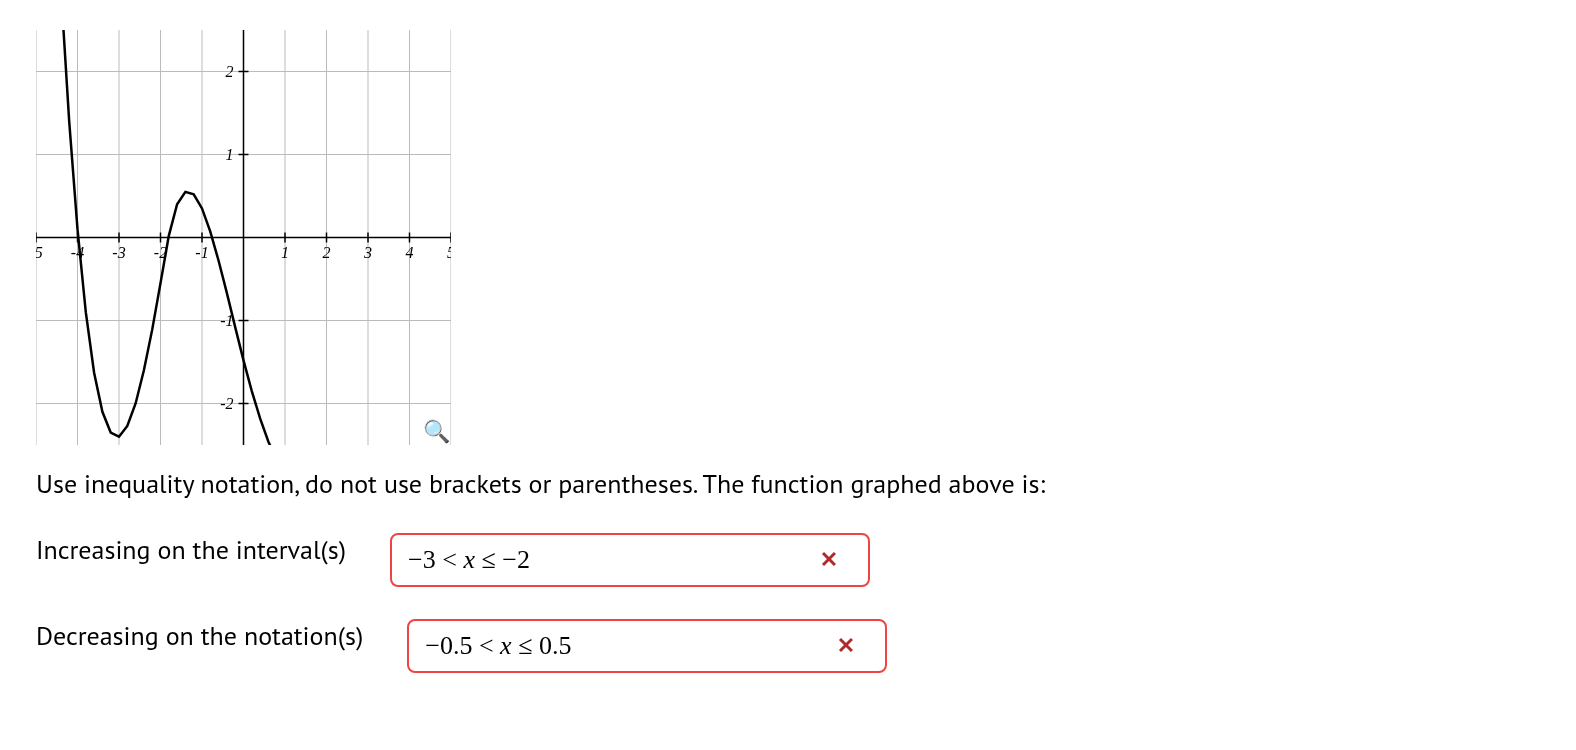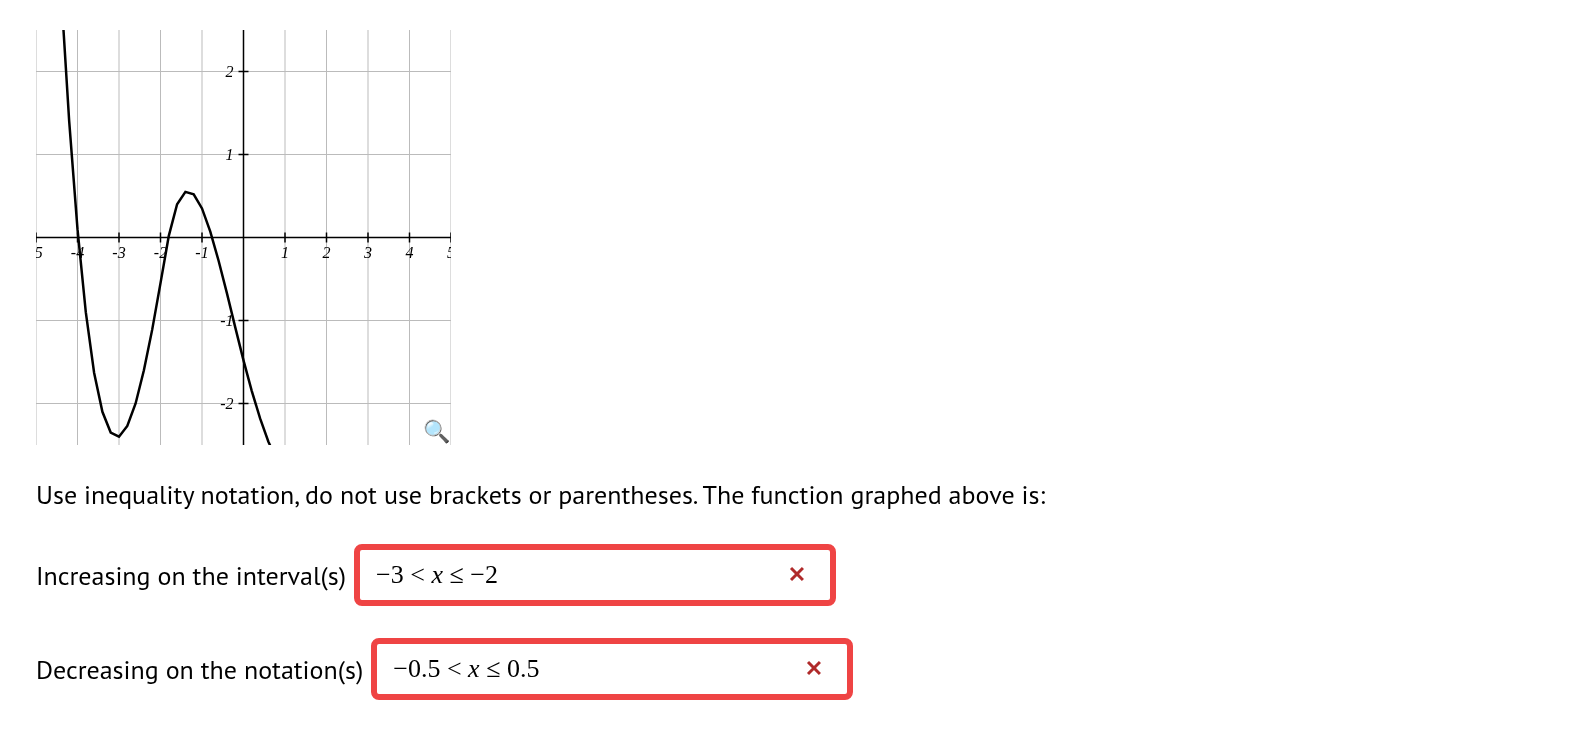--- a/index.html
+++ b/index.html
@@ -1,25 +1,25 @@
 <!DOCTYPE html>
 <html><head>
 <meta charset="utf-8">
 <style>
   html,body{margin:0;padding:0;background:#fff;font-family:"PT Sans","Trebuchet MS",Verdana,sans-serif;color:#000;}
   .page{width:1576px;height:750px;padding:30px 36px;box-sizing:border-box;position:relative;}
   .graph-wrap{position:relative;width:415px;height:415px;}
   .graph-wrap svg{display:block;}
   .zoom{position:absolute;right:0;bottom:0;font-size:22px;color:#666;}
-  .instr{font-size:26px;margin-top:32px;line-height:1.35;}
-  .row{display:flex;align-items:center;margin-top:32px;}
+  .instr{font-size:26px;margin-top:21px;line-height:1.35;}
+  .row{display:flex;align-items:flex-start;margin-top:32px;}
   .row-label{font-size:26px;margin-right:8px;}
   .answer-box{display:flex;align-items:center;justify-content:space-between;
-    border:6px solid #ef4444;border-radius:8px;padding:6px 24px 6px 16px;
-    min-width:430px;height:38px;font-size:26px;font-family:"Times New Roman",serif;}
+    border:2px solid #ef4444;border-radius:8px;padding:6px 30px 6px 16px;
+    min-width:430px;height:38px;font-size:26px;font-family:"Times New Roman",serif;margin-left:36px;}
   .answer-box .math{font-style:normal;}
   .answer-box .x-icon{color:#b02a2a;font-weight:700;font-size:22px;font-family:Arial,sans-serif;}
   .mi{font-style:italic;}
 </style>
 </head>
 <body>
 
 <div class="page">
 
   <div class="graph-wrap">

